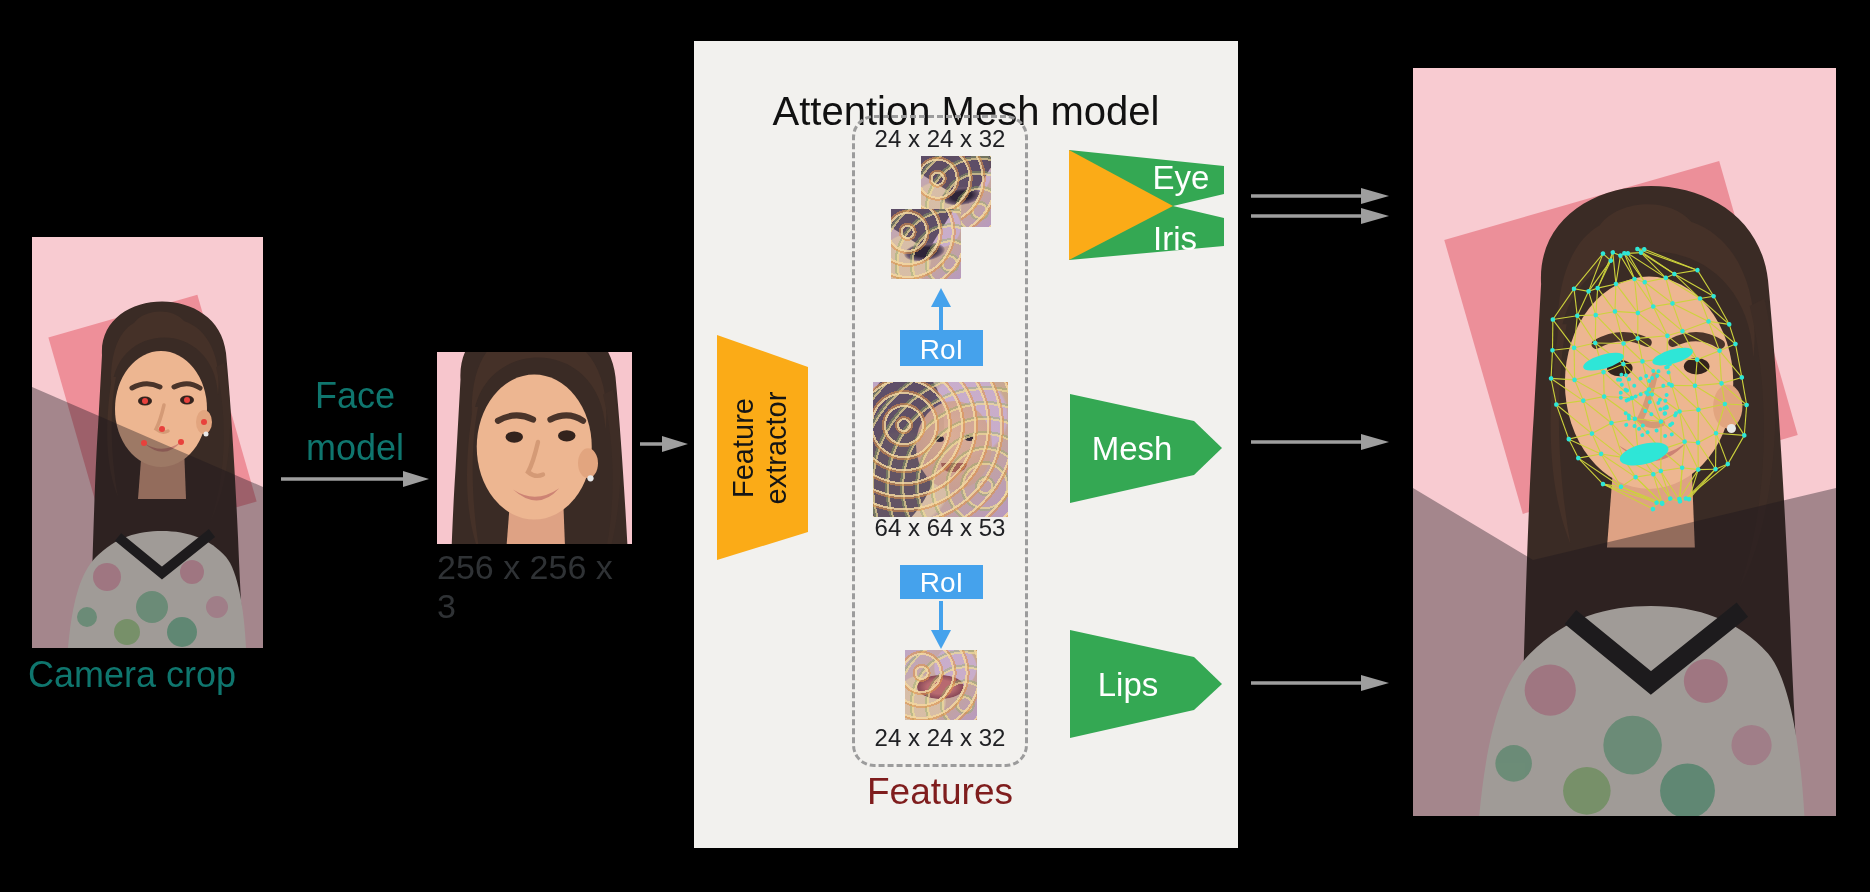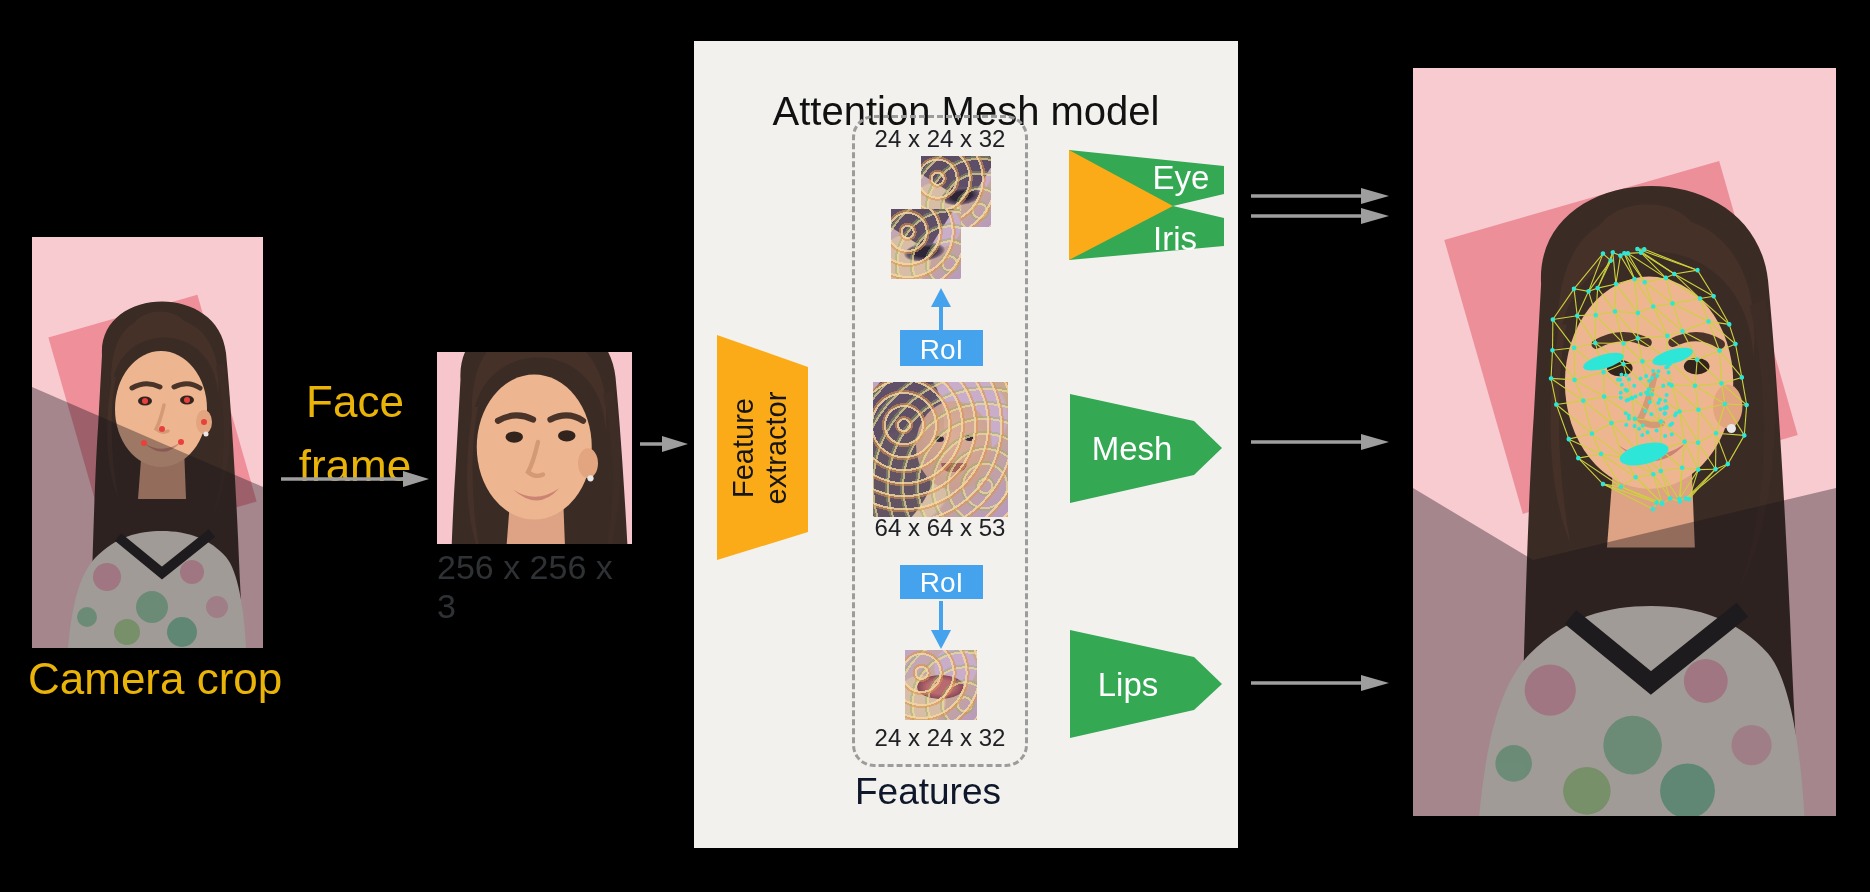--- a/index.html
+++ b/index.html
@@ -1,32 +1,32 @@
 <!DOCTYPE html>
 <html><head>
 <meta charset="utf-8">
 <style>
   html,body{margin:0;padding:0;background:#000;}
   .canvas{position:relative;width:1870px;height:892px;background:#000;overflow:hidden;
           font-family:"Liberation Sans",sans-serif;}
   .abs{position:absolute;}
 
   
-  .outer-label{position:absolute;color:#eab308;font-size:44px;line-height:1.2;}
+  .outer-label{position:absolute;color:#0f766e;font-size:36px;line-height:1.2;}
   .dims-label{position:absolute;color:#2f3235;font-size:34px;}
 
   
   .model-box{position:absolute;left:694px;top:41px;width:544px;height:807px;background:#f2f1ee;}
   .model-title{position:absolute;left:0;right:0;top:48px;text-align:center;color:#111;
                font-size:40px;font-weight:400;}
   .dashed-box{position:absolute;left:158px;top:74px;width:176px;height:652px;
               border:3px dashed #9c9c9c;border-radius:22px;box-sizing:border-box;}
   .dim-small{position:absolute;left:158px;width:176px;text-align:center;color:#202124;font-size:24px;}
-  .features-label{position:absolute;left:136px;width:196px;top:730px;text-align:center;
-                  color:#0f172a;font-size:37px;}
+  .features-label{position:absolute;left:148px;width:196px;top:730px;text-align:center;
+                  color:#7f1d1d;font-size:37px;}
   .roi-box{position:absolute;width:83px;background:#45a2ec;color:#fff;font-size:28px;
            display:flex;align-items:flex-end;justify-content:center;}
 
   
   .fe-wrap{position:absolute;left:23px;top:294px;width:91px;height:225px;}
   .fe-label{position:absolute;left:-65px;top:78px;width:220px;height:70px;transform:rotate(-90deg);
             color:#151515;font-size:29px;line-height:1.15;text-align:center;}
 
   
   .feat{position:absolute;overflow:hidden;
@@ -104,21 +104,21 @@
       <circle cx="130" cy="192" r="3"></circle>
         <circle cx="112" cy="206" r="3"></circle>
       <circle cx="149" cy="205" r="3"></circle>
         <circle cx="172" cy="185" r="3"></circle>
     </g>
   </svg>
   <div class="outer-label" style="left:28px;top:653px">Camera crop</div>
 
   <div class="outer-label" style="left:283px;top:370px;width:144px;text-align:center;line-height:1.45">
     <span style="display:block">Face</span>
-    <span style="display:block">frame</span>
+    <span style="display:block">model</span>
   </div>
   <svg class="abs" style="left:281px;top:469px" width="150" height="20">
     <line x1="0" y1="10" x2="122" y2="10" stroke="#9e9e9e" stroke-width="3.5"></line>
     <polygon points="122,2 122,18 148,10" fill="#9e9e9e"></polygon>
   </svg>
 
   <svg class="abs" style="left:437px;top:352px" width="195" height="192" viewBox="0 0 195 192">
     <rect width="195" height="192" fill="#f7c6cd"></rect>
     <use href="#bust" transform="translate(-64,-120) scale(1.25)"></use>
   </svg>

